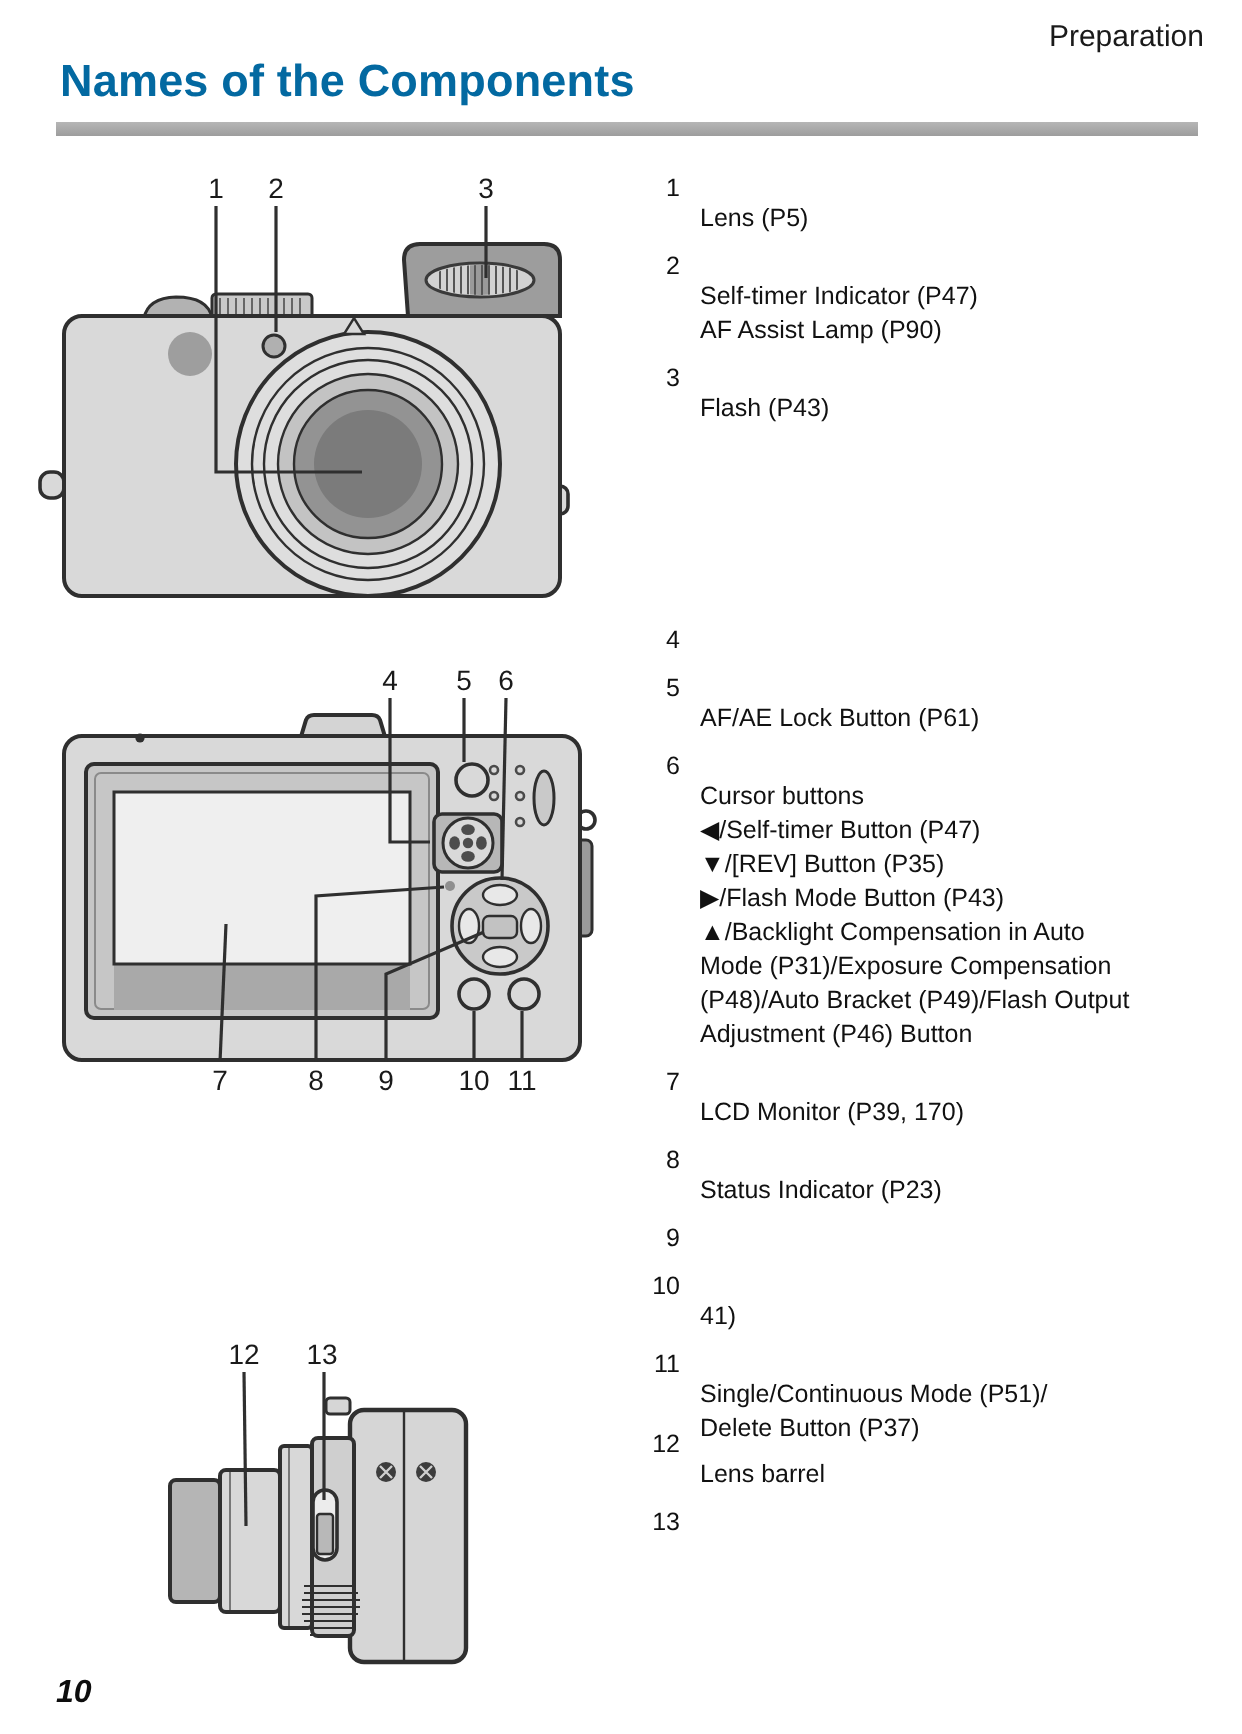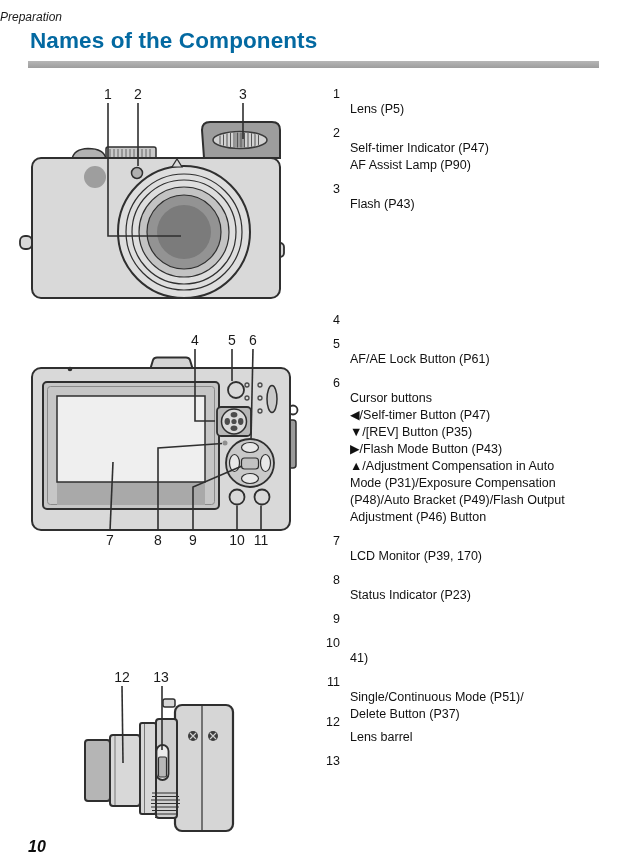--- a/index.html
+++ b/index.html
@@ -1,18 +1,18 @@
 <!DOCTYPE html>
 <html><head>
 <meta charset="utf-8">
 <style>
   html,body{margin:0;padding:0;background:#fff;}
   body{width:621px;height:867px;position:relative;font-family:"Liberation Sans","DejaVu Sans",sans-serif;color:#111;overflow:hidden;}
   .page{position:absolute;inset:0;background:#fff;}
-  .prep{position:absolute;top:10px;left:0;width:602px;text-align:left;font-style:italic;font-size:12px;color:#1a1a1a;}
+  .prep{position:absolute;top:10px;left:0;width:602px;text-align:right;font-size:15px;color:#1a1a1a;}
   .title{position:absolute;top:28px;left:30px;margin:0;font-size:22.5px;font-weight:bold;color:#0369a1;letter-spacing:.1px;}
   .rule{position:absolute;left:28px;top:61px;width:571px;height:7px;background:linear-gradient(#b6b6b6,#9d9d9d);}
   .group{position:absolute;left:322px;width:295px;}
   .gA{top:86px}.gB{top:312px}.gC{top:714px}
   .item{display:flex;margin-bottom:7px;}
   .num{width:18px;flex:none;text-align:right;margin-right:10px;font-size:12.5px;line-height:17px;color:#111;}
   .lines{font-size:12.5px;line-height:17px;white-space:nowrap;color:#111;margin-top:15px;}
   .pagenum{position:absolute;left:28px;top:838px;font-size:16px;font-weight:bold;font-style:italic;color:#0d0d0d;}
   svg.diag{position:absolute;}
   svg text{font-family:"Liberation Sans","DejaVu Sans",sans-serif;font-size:14px;fill:#1a1a1a;}
@@ -223,21 +223,21 @@
           <div>AF/AE Lock Button (P61)</div>
         </div>
     </div>
     <div class="item">
       <div class="num">6</div>
       <div class="lines">
         <div>Cursor buttons</div>
         <div>◀/Self-timer Button (P47)</div>
         <div>▼/[REV] Button (P35)</div>
         <div>▶/Flash Mode Button (P43)</div>
-        <div>▲/Adjustment Compensation in Auto</div>
+        <div>▲/Backlight Compensation in Auto</div>
         <div>Mode (P31)/Exposure Compensation</div>
         <div>(P48)/Auto Bracket (P49)/Flash Output</div>
         <div>Adjustment (P46) Button</div>
       </div>
     </div>
     <div class="item">
       <div class="num">7</div>
       <div class="lines">
           <div>LCD Monitor (P39, 170)</div>
         </div>

